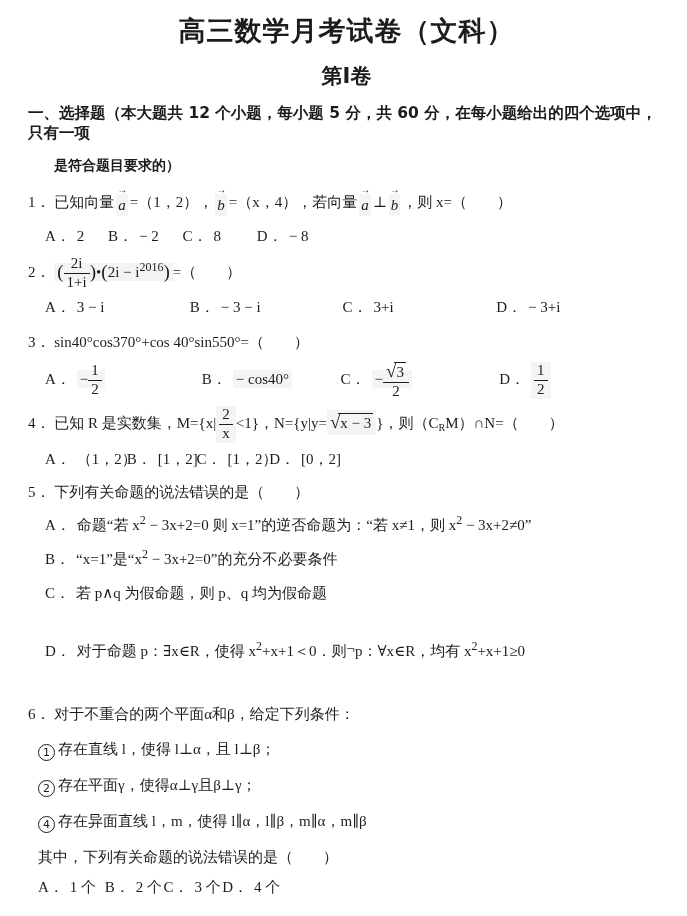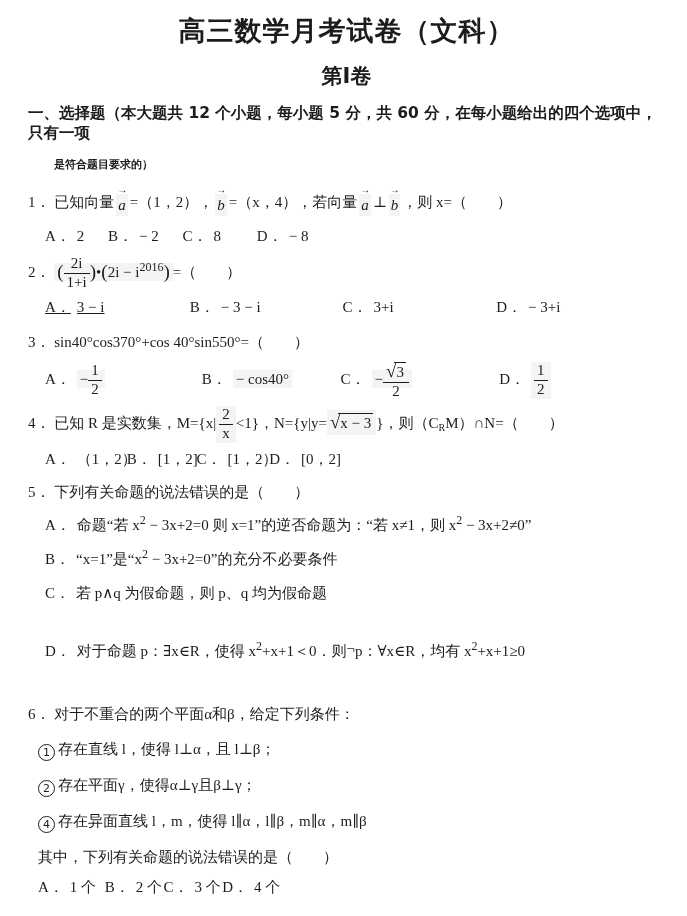--- a/index.html
+++ b/index.html
@@ -34,21 +34,21 @@
     margin-top: 15px;
     font-weight: 700;
     font-size: 15.5px;
     line-height: 20px;
     font-family: "DejaVu Sans", "Liberation Sans", sans-serif;
   }
   .section-line2 {
     margin-top: 12px;
     padding-left: 26px;
     font-weight: 700;
-    font-size: 11px;
+    font-size: 14px;
     line-height: 20px;
     font-family: "DejaVu Sans", "Liberation Sans", sans-serif;
   }
 
   .stem { line-height: 22px; }
   .optline { padding-left: 17px; line-height: 20px; }
   .olabel { margin-right: 6px; }
 
   .mt16 { margin-top: 16px; }
   .mt14 { margin-top: 14px; }
@@ -79,21 +79,21 @@
     font-size: 11px; line-height: 1; margin-right: 3px; vertical-align: -2px;
     font-family: "DejaVu Sans", "Liberation Sans", sans-serif;
   }
   .cond, .summary { padding-left: 10px; line-height: 20px; }
 
   
   .q1opts .opt { margin-right: 20px; margin-top: 44px; }
   .q1opts .opt.gap-wide { margin-right: 0; }
   .q1opts .opt3 { margin-right: 32px; }
   .colrow { white-space: nowrap; }
-  .q2opts .opt1 { display: inline-block; width: 141px; text-decoration: underline; }
+  .q2opts .opt1 { display: inline-block; width: 141px; }
   .q2opts .opt2 { display: inline-block; width: 149px; }
   .q2opts .opt3 { display: inline-block; width: 150px; }
   .q3opts { line-height: 42px; }
   .q3opts .opt { display: inline-block; vertical-align: middle; }
   .q3opts .opt1 { width: 153px; }
   .q3opts .opt2 { width: 135px; }
   .q3opts .opt3 { width: 155px; }
   .q4opts .opt1 { display: inline-block; width: 78px; }
   .q4opts .opt2 { display: inline-block; width: 66px; }
   .q4opts .opt3 { display: inline-block; width: 69px; }

